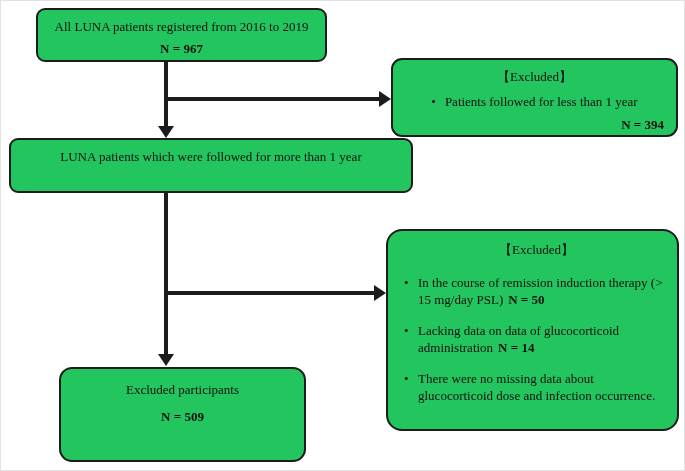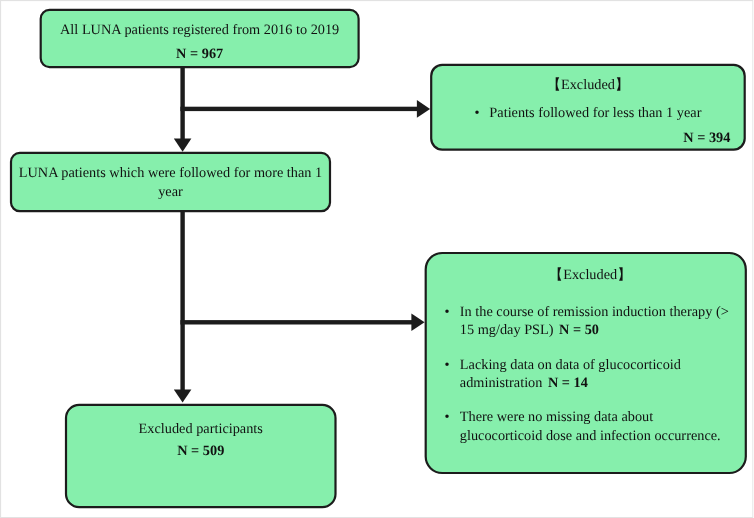--- a/index.html
+++ b/index.html
@@ -13,36 +13,36 @@
     font-family: "Liberation Serif", "DejaVu Serif", serif;
     font-size: 13px;
     color: #111111;
     overflow: hidden;
     border: 1px solid #e2e2e2;
   }
 
   .box {
     position: absolute;
     border: 2px solid #1c1c1c;
-    background: #86efac;
+    background: #22c55e;
   }
   .bold { font-weight: bold; }
 
   
   #box-registered { left: 35px;  top: 7px;   width: 291px; height: 54px;  border-radius: 9px;  padding-top: 8px; }
-  #box-followed   { left: 8px;   top: 137px; width: 292px; height: 55px;  border-radius: 9px;  padding-top: 8px; }
+  #box-followed   { left: 8px;   top: 137px; width: 404px; height: 55px;  border-radius: 9px;  padding-top: 8px; }
   #box-excluded1  { left: 390px; top: 57px;  width: 287px; height: 79px;  border-radius: 11px; padding: 8px 12px; }
   #box-excluded2  { left: 385px; top: 228px; width: 293px; height: 202px; border-radius: 16px; padding: 10px 8px 10px 16px; }
   #box-included   { left: 58px;  top: 366px; width: 247px; height: 95px;  border-radius: 13px; padding-top: 12px; }
 
   
   .stack-line { text-align: center; line-height: 17px; }
   #box-registered .stack-line + .stack-line,
   #box-followed   .stack-line + .stack-line { margin-top: 5px; }
-  #box-included   .stack-line + .stack-line { margin-top: 3px; }
+  #box-included   .stack-line + .stack-line { margin-top: 10px; }
 
   .box-title { text-align: center; font-weight: normal; line-height: 17px; }
   #box-excluded1 .box-title { margin-bottom: 9px; }
   #box-excluded2 .box-title { margin-bottom: 17px; }
   #box-included  .box-title { margin-bottom: 21px; }
 
   .bullet-row-center { display: flex; justify-content: center; gap: 9px; line-height: 16px; }
   #box-excluded1 .n-line { text-align: right; font-weight: bold; margin-top: 6px; line-height: 17px; }
 
   .bullet-item { display: flex; line-height: 16.5px; margin-bottom: 15px; text-align: left; }

